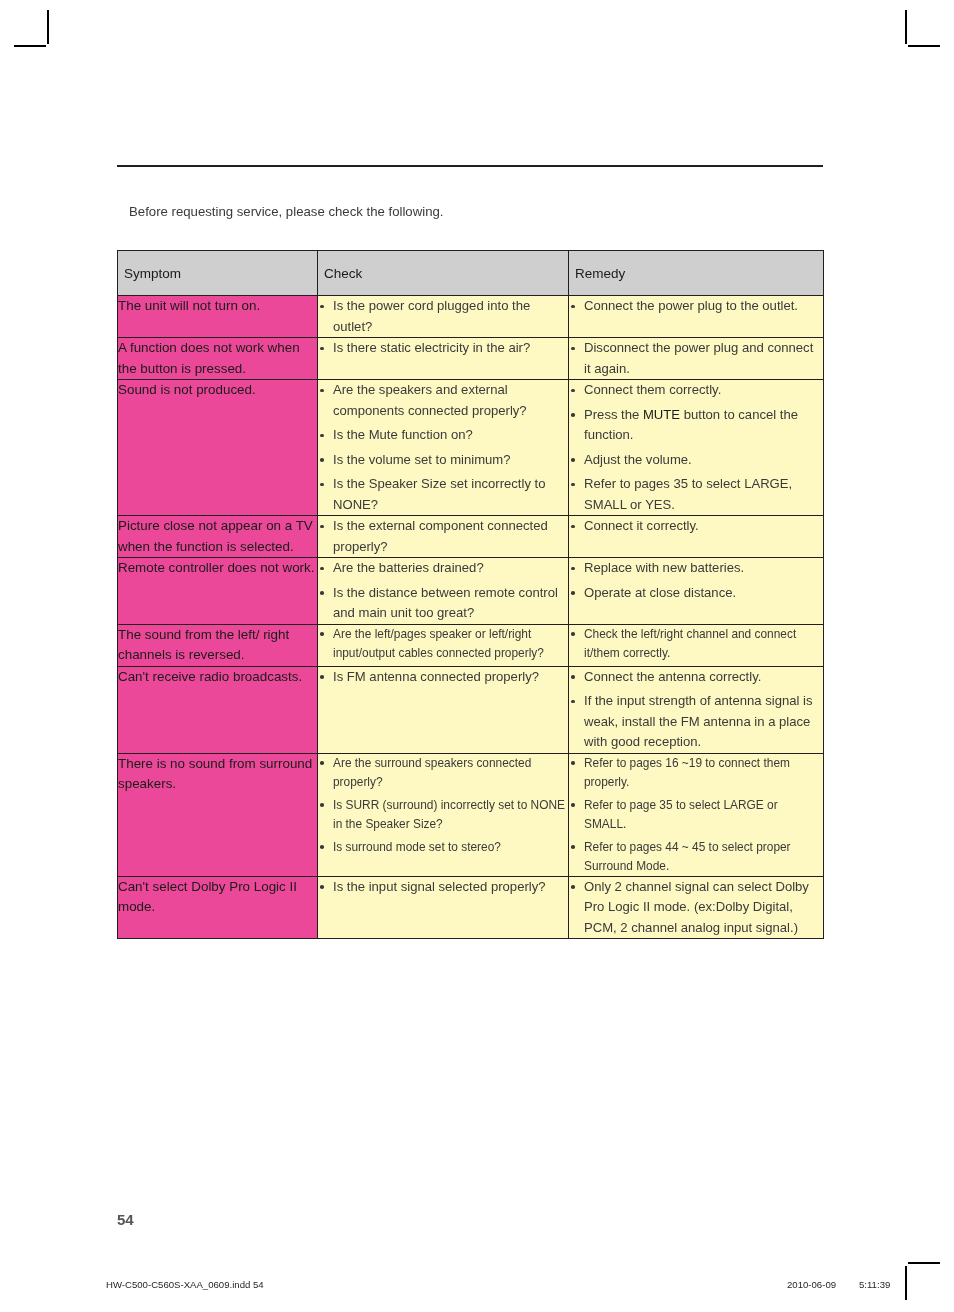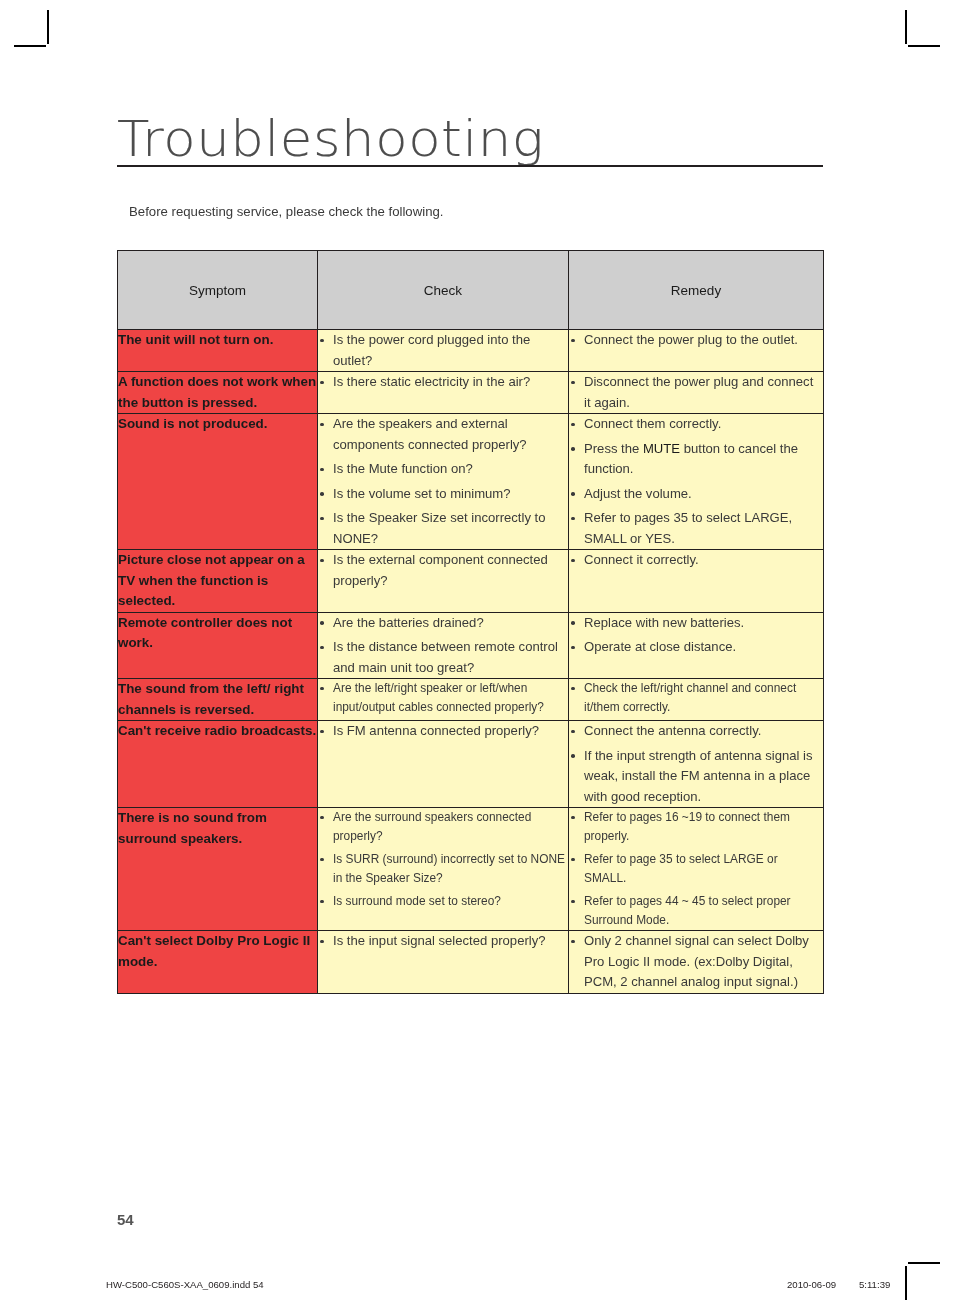--- a/index.html
+++ b/index.html
@@ -89,32 +89,32 @@
   table.trouble col.c-rem { width: 255px; }
 
   table.trouble th,
   table.trouble td {
     border: 1.4px solid #231f20;
     vertical-align: top;
     padding: 0;
   }
   table.trouble thead th {
     background: #cfcfcf;
-    text-align: center;
+    text-align: left;
     font-size: 13.5px;
     font-weight: normal;
     color: #1b1b1b;
     height: 44px;
     vertical-align: middle;
-    padding: 17px 6px;
+    padding: 0 6px;
   }
 
   td.sym {
-    background: #ef4444;
-    font-weight: bold;
+    background: #ec4899;
+    font-weight: normal;
     font-size: 13.4px;
     line-height: 20.5px;
     color: #1b1b1b;
     padding: 10px 10px 14px 12px;
   }
   td.chk, td.rem {
     background: #fef9c3;
     padding: 10px 8px 14px 8px;
   }
 
@@ -199,23 +199,20 @@
 
 <div class="crop crop-tl-v"></div>
 <div class="crop crop-tl-h"></div>
 <div class="crop crop-tr-v"></div>
 <div class="crop crop-tr-h"></div>
 <div class="crop crop-br-h"></div>
 <div class="crop crop-br-v"></div>
 
 <div class="page">
 
-  <div class="title-block">
-    <h1 class="page-title">Troubleshooting</h1>
-  </div>
   <div class="title-rule"></div>
 
   <p class="intro">Before requesting service, please check the following.</p>
 
   <div class="tbl-wrap">
     <table class="trouble">
       <colgroup>
         <col class="c-sym">
         <col class="c-chk">
         <col class="c-rem">
@@ -298,21 +295,21 @@
               <ul class="blist">
                 <li>Replace with new batteries.</li>
                 <li>Operate at close distance.</li>
               </ul>
             </td>
           </tr>
           <tr>
             <td class="sym">The sound from the left/ right channels is reversed.</td>
             <td class="chk">
               <ul class="blist sm">
-                <li>Are the left/right speaker or left/when input/output cables connected properly?</li>
+                <li>Are the left/pages speaker or left/right input/output cables connected properly?</li>
               </ul>
             </td>
             <td class="rem">
               <ul class="blist sm">
                 <li>Check the left/right channel and connect it/them correctly.</li>
               </ul>
             </td>
           </tr>
           <tr>
             <td class="sym">Can't receive radio broadcasts.</td>

